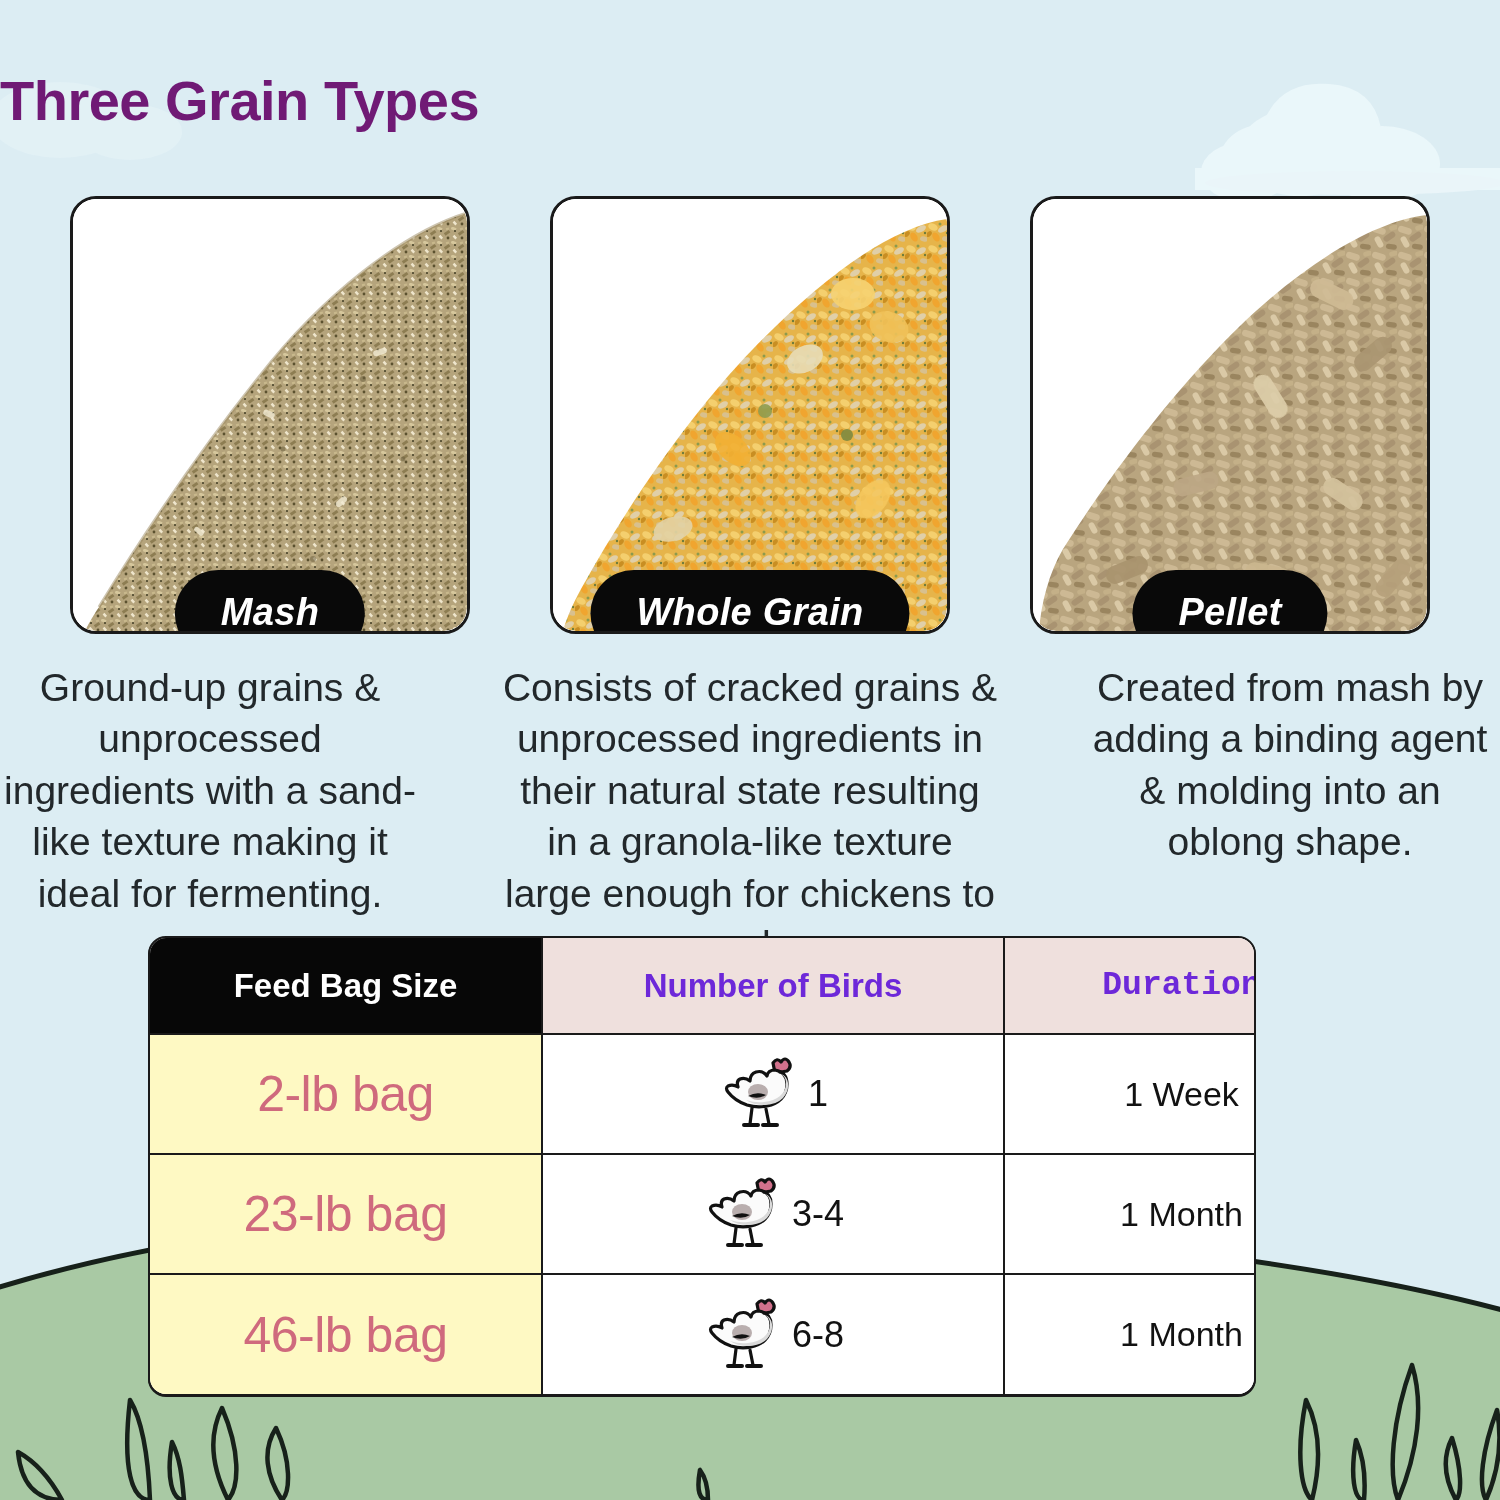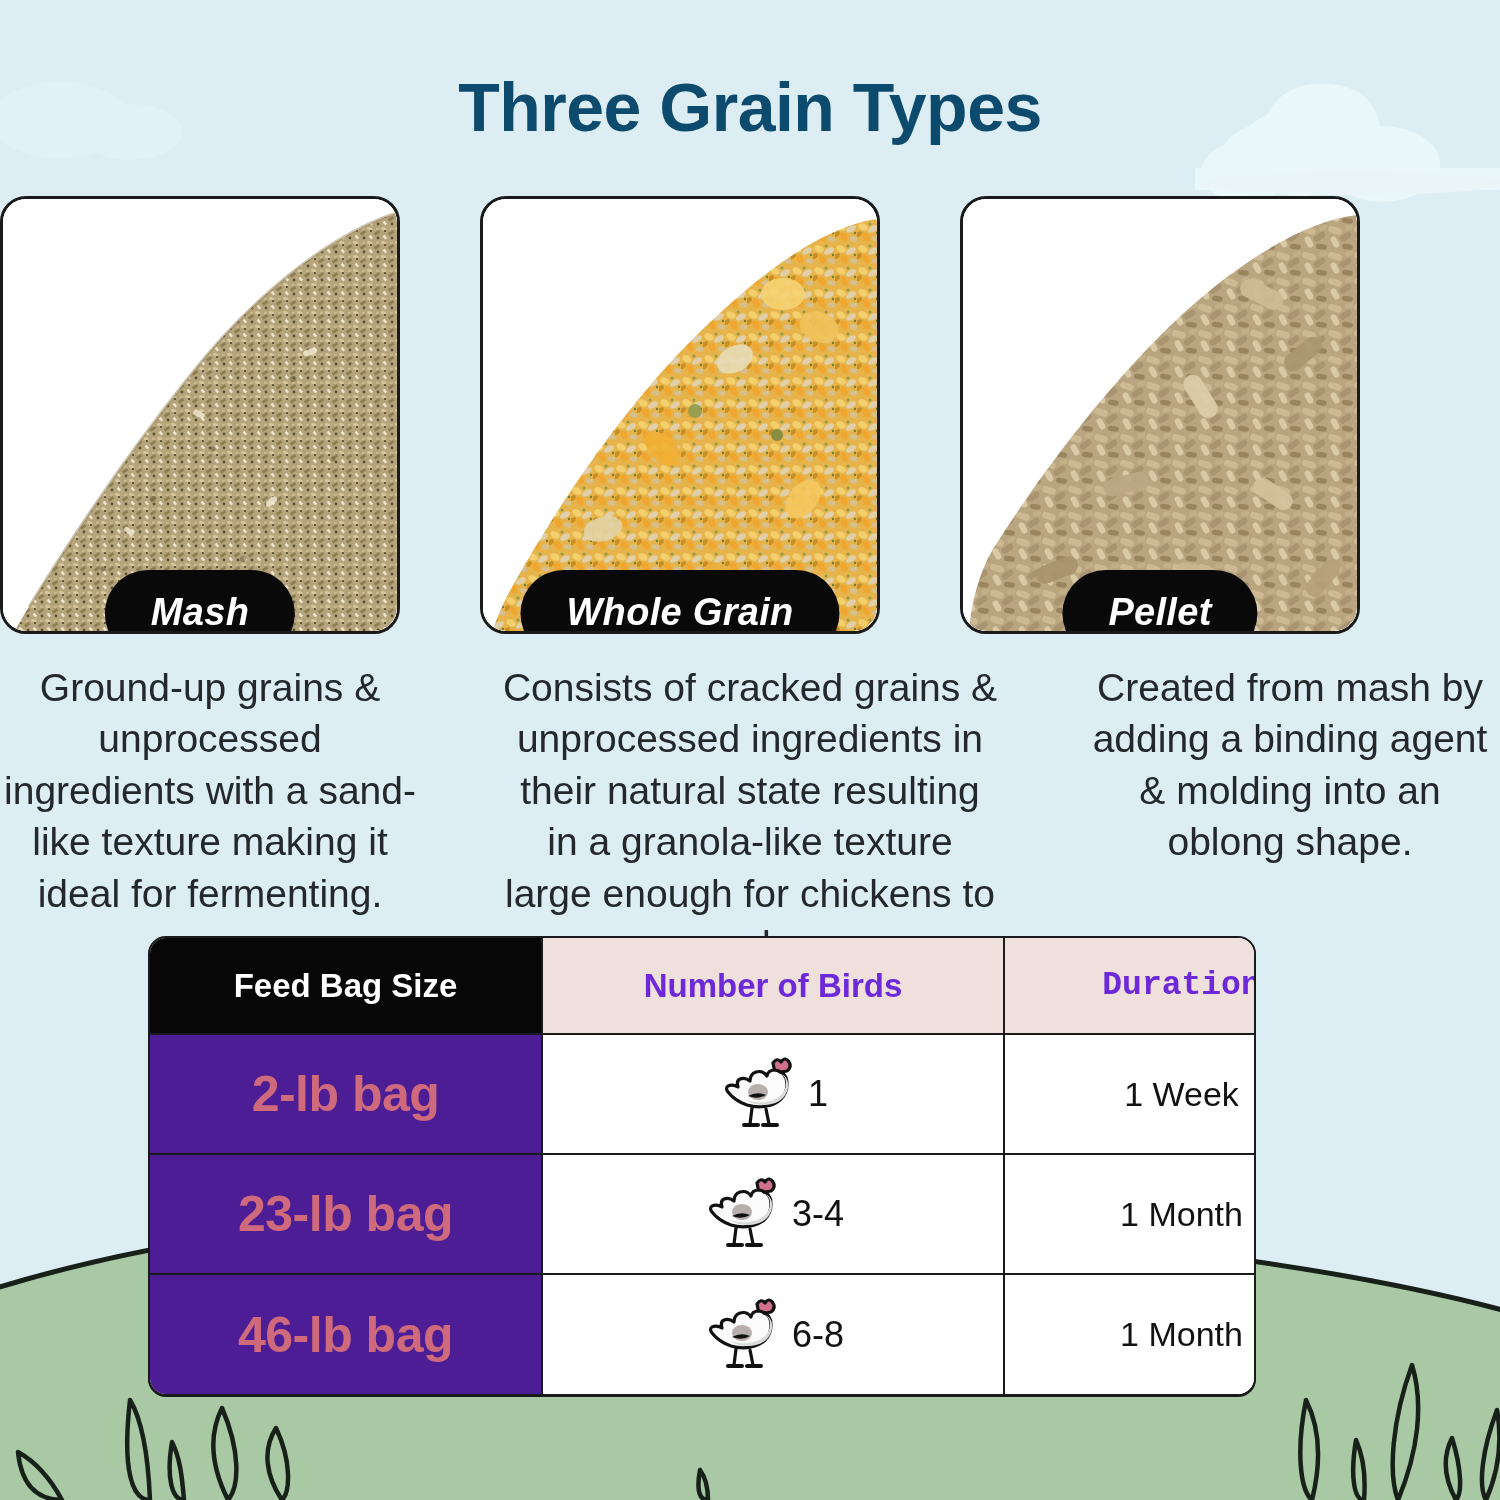--- a/index.html
+++ b/index.html
@@ -35,39 +35,38 @@
     z-index: 0;
     pointer-events: none;
   }
 
   
   #title {
     position: absolute;
     top: 72px;
     left: 0;
     width: 1500px;
-    text-align: center;
-    font-size: 68px;
+    font-size: 56px;
     font-weight: 700;
     letter-spacing: -0.5px;
-    color: #0c4a6e;
+    color: #701a75;
     z-index: 5;
     line-height: 1.05;
   }
 
   
   #cards {
     position: absolute;
     top: 196px;
     left: 0;
     width: 1500px;
     height: 440px;
     z-index: 4;
     display: flex;
-    justify-content: flex-start;
+    justify-content: center;
     gap: 80px;
   }
 
   .card {
     position: relative;
     width: 400px;
     height: 438px;
     border-radius: 26px;
     background: #ffffff;
     border: 3px solid #1a1a1a;
@@ -170,24 +169,24 @@
     border-right: 2px solid #1a1a1a;
     vertical-align: middle;
     background: #ffffff;
     font-size: 34px;
     color: #121212;
     text-align: center;
   }
   #feed-table tbody td:last-child { border-right: none; }
 
   #feed-table tbody td.bag {
-    background: #4c1d95;
+    background: #fef9c3;
     color: #cf6a7d;
     font-size: 50px;
-    font-weight: 700;
+    font-weight: 400;
     letter-spacing: -0.5px;
   }
 
   .birds-cell {
     display: flex;
     align-items: center;
     justify-content: center;
     gap: 14px;
   }
   .birds-cell .count { font-size: 36px; color: #121212; }

